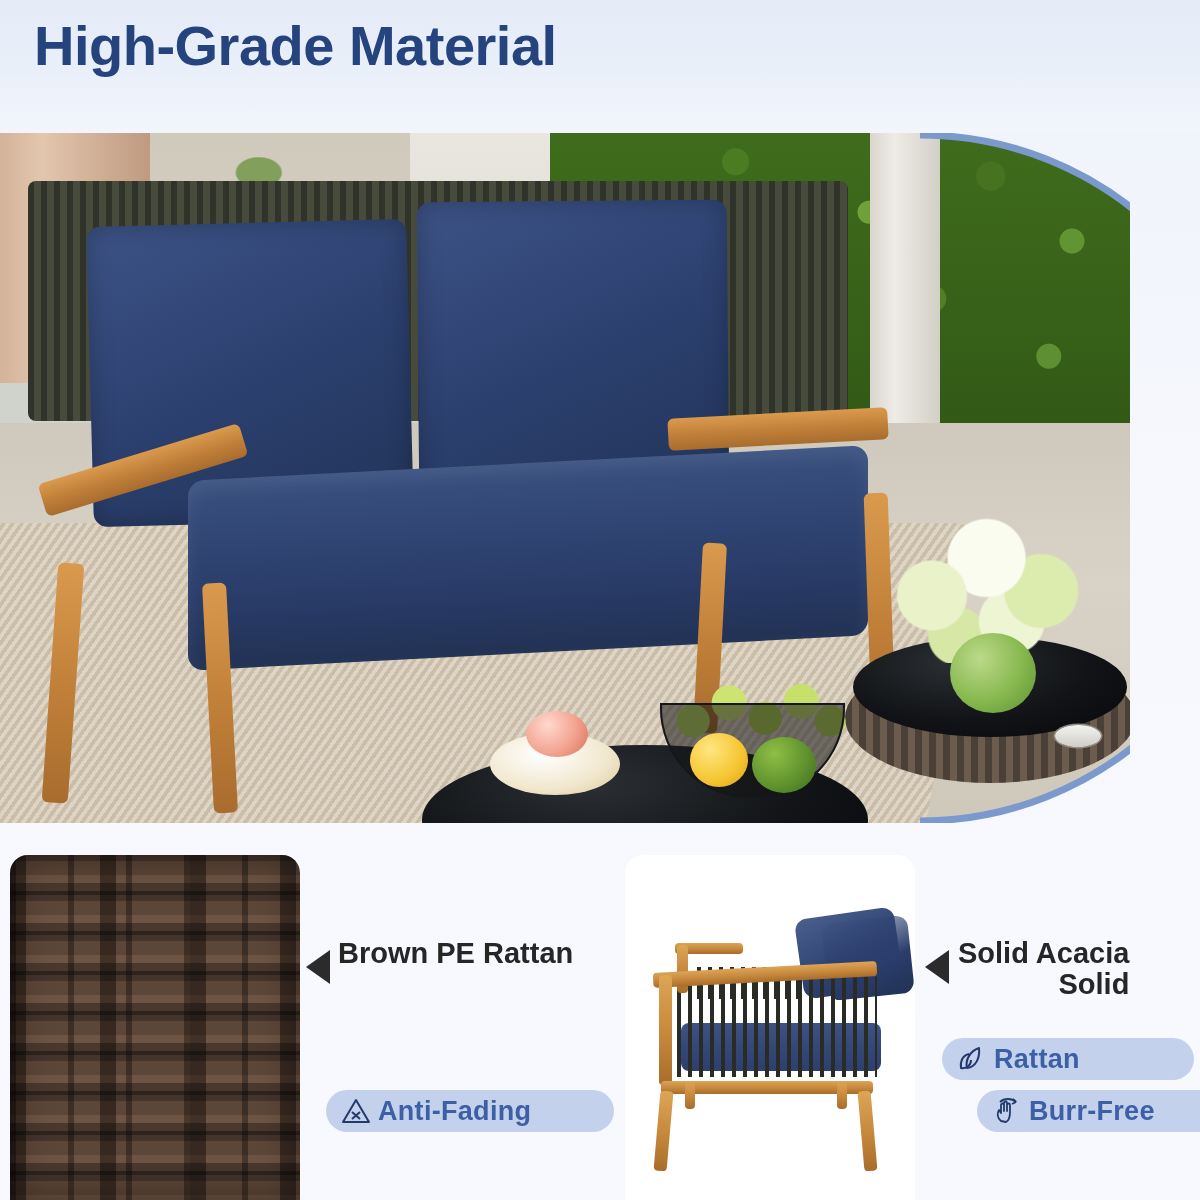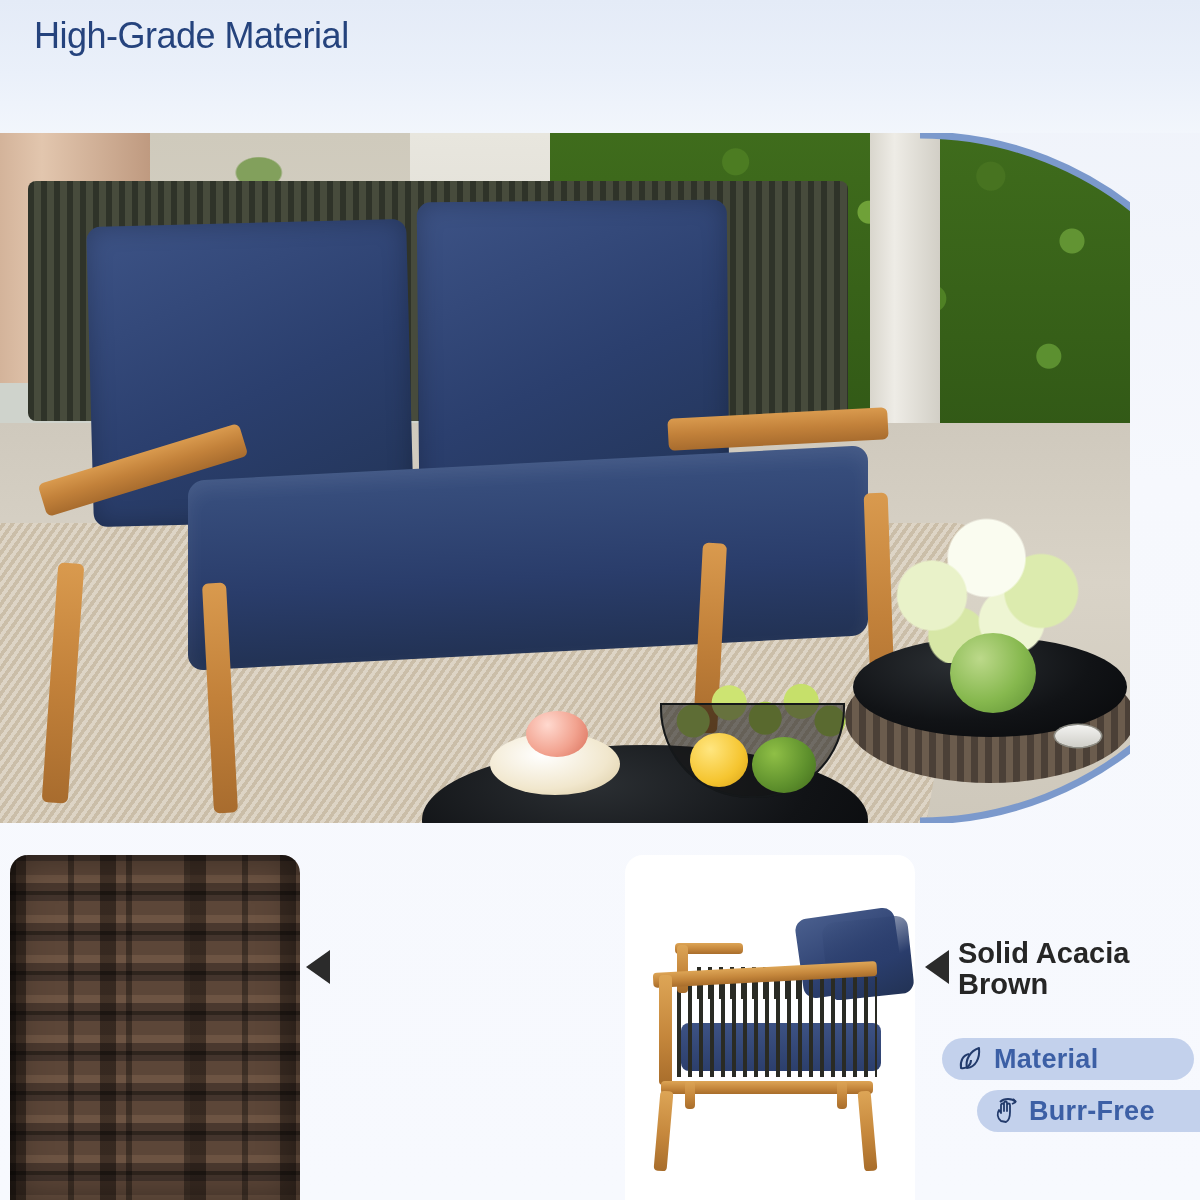--- a/index.html
+++ b/index.html
@@ -8,21 +8,21 @@
     font-family:"Liberation Sans", sans-serif;
     background:#f4f7fd;
     overflow:hidden;
     position:relative;
   }
   .page{position:absolute;inset:0;background:linear-gradient(180deg,#eef2fa 0%,#f6f8fd 40%,#f7f9fe 100%);}
 
   
   .header{position:absolute;left:0;top:0;width:1200px;height:133px;
           background:linear-gradient(180deg,#e4ebf7 0%,#eaf0fa 55%,#f2f6fc 100%);}
-  .title{position:absolute;left:34px;top:18px;font-size:36px;font-weight:normal;
+  .title{position:absolute;left:34px;top:18px;font-size:56px;font-weight:bold;
          color:#25437d;letter-spacing:-0.5px;line-height:1;white-space:nowrap;}
   .subtitle{position:absolute;left:36px;top:76px;font-size:34px;font-weight:400;
             color:#2d4a82;line-height:1;white-space:nowrap;}
 
   
   .hero-wrap{position:absolute;left:0;top:133px;width:1200px;height:690px;overflow:hidden;}
   .hero{position:absolute;left:-10px;top:0;width:1140px;height:690px;
         border-top-right-radius:0;border-bottom-right-radius:0;overflow:hidden;
         -webkit-clip-path:path('M 0 0 L 930 0 A 345 345 0 0 1 930 690 L 0 690 Z');
         clip-path:path('M 0 0 L 930 0 A 345 345 0 0 1 930 690 L 0 690 Z');
@@ -238,23 +238,34 @@
       <path d="M 930 2 A 343 343 0 0 1 930 688" fill="none" stroke="#7b99cc" stroke-width="7"></path>
     </svg>
   </div>
 
   <div class="rattan-card">
     <div class="knots"></div>
   </div>
 
   <div class="arrow" style="left:306px;top:950px;"></div>
   <div class="label" style="left:338px;top:938px;">
-  </div>
-
-
+    <div>Brown PE Rattan</div>
+  </div>
+
+
+  <div class="pill" style="left:326px;top:1090px;width:288px;">
+    <span class="p-icon">
+      <svg width="30" height="28" viewBox="0 0 30 28">
+        <path d="M15 3 L28 25 L2 25 Z" fill="none" stroke="#223a6b" stroke-width="2" stroke-linejoin="round"></path>
+        <line x1="11" y1="15" x2="19" y2="22" stroke="#223a6b" stroke-width="2"></line>
+        <line x1="19" y1="15" x2="11" y2="22" stroke="#223a6b" stroke-width="2"></line>
+      </svg>
+    </span>
+    <span class="p-text">Anti-Fading</span>
+  </div>
 
   <div class="chair-card">
     <div class="chair">
       <div class="ch-cush-back"></div>
       <div class="ch-cush-back2"></div>
       <div class="ch-weave2"></div>
       <div class="ch-seat"></div>
       <div class="ch-weave"></div>
       <div class="cw ch-back-top"></div>
       <div class="cw ch-back-post"></div>
@@ -262,33 +273,33 @@
       <div class="cw ch-armpost"></div>
       <div class="cw ch-rail"></div>
       <div class="cw ch-leg3"></div>
       <div class="cw ch-leg4"></div>
       <div class="cw ch-leg1"></div>
       <div class="cw ch-leg2"></div>
     </div>
   </div>
 
   <div class="arrow" style="left:925px;top:950px;"></div>
-  <div class="label" style="left:958px;top:938px;">
+  <div class="label" style="left:958px;top:938px;text-align:right;">
     <div>Solid Acacia</div>
-    <div>Brown</div>
+    <div>Solid</div>
   </div>
 
   <div class="pill" style="left:942px;top:1038px;width:252px;">
     <span class="p-icon">
       <svg width="30" height="28" viewBox="0 0 30 28">
         <path d="M22 3 C23 13 19 22 10 23 C8 15 13 6 22 3 Z" fill="none" stroke="#223a6b" stroke-width="2" stroke-linejoin="round"></path>
         <path d="M12 9 C6 10 3 16 4 23 C10 24 14 20 14 15" fill="none" stroke="#223a6b" stroke-width="2" stroke-linejoin="round"></path>
       </svg>
     </span>
-    <span class="p-text">Material</span>
+    <span class="p-text">Rattan</span>
   </div>
 
   <div class="pill" style="left:977px;top:1090px;width:252px;">
     <span class="p-icon">
       <svg width="30" height="28" viewBox="0 0 30 28">
         <path d="M9 24 C5 21 5 16 7 13 L9 16 L9 8 C9 6 12 6 12 8 L12 14 L12 6 C12 4 15 4 15 6 L15 14 L15 8 C15 6 18 6 18 8 L18 15 C18 21 16 24 14 25 Z" fill="none" stroke="#223a6b" stroke-width="1.8" stroke-linejoin="round"></path>
         <path d="M8 5 C12 1 20 1 24 5" fill="none" stroke="#223a6b" stroke-width="1.8"></path>
         <path d="M24 5 L21 2 M24 5 L20 7" fill="none" stroke="#223a6b" stroke-width="1.8"></path>
       </svg>
     </span>

